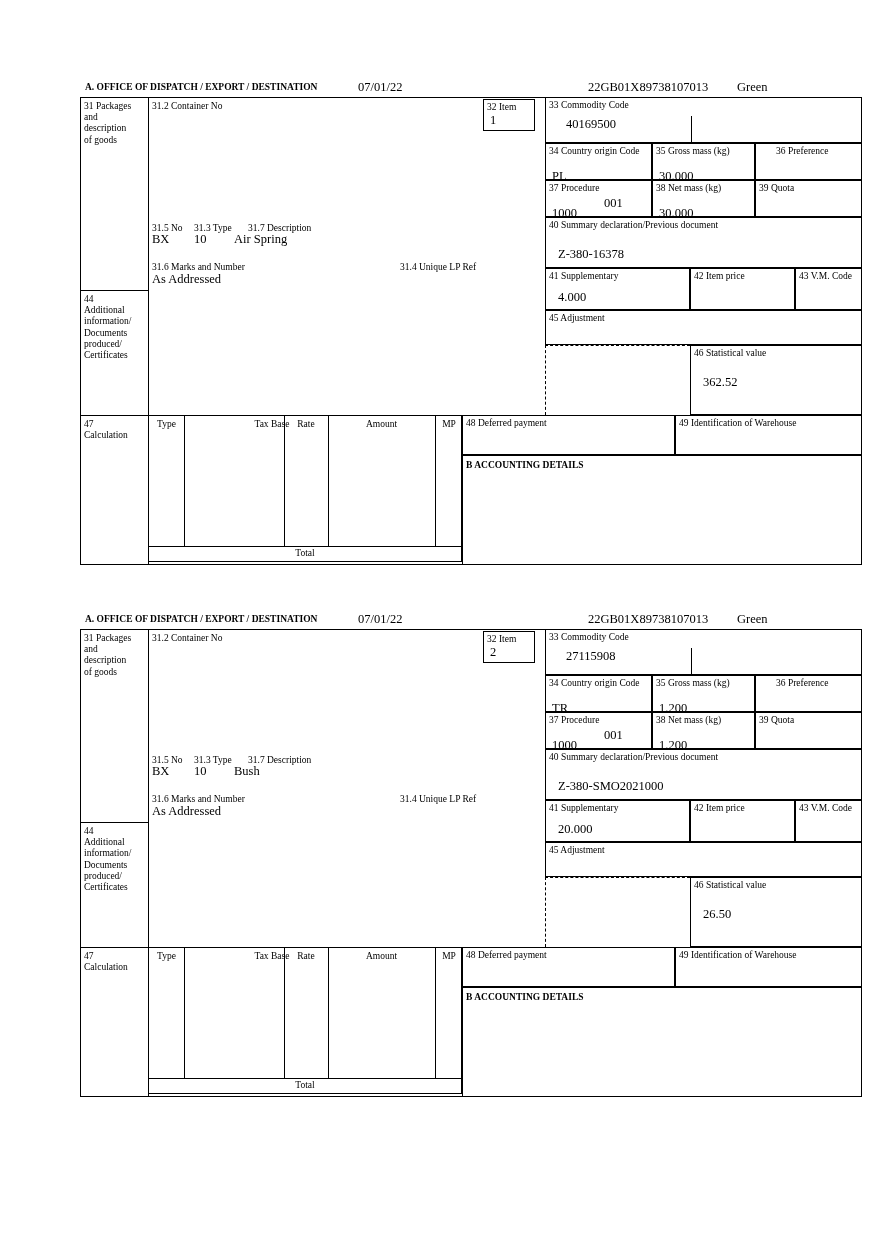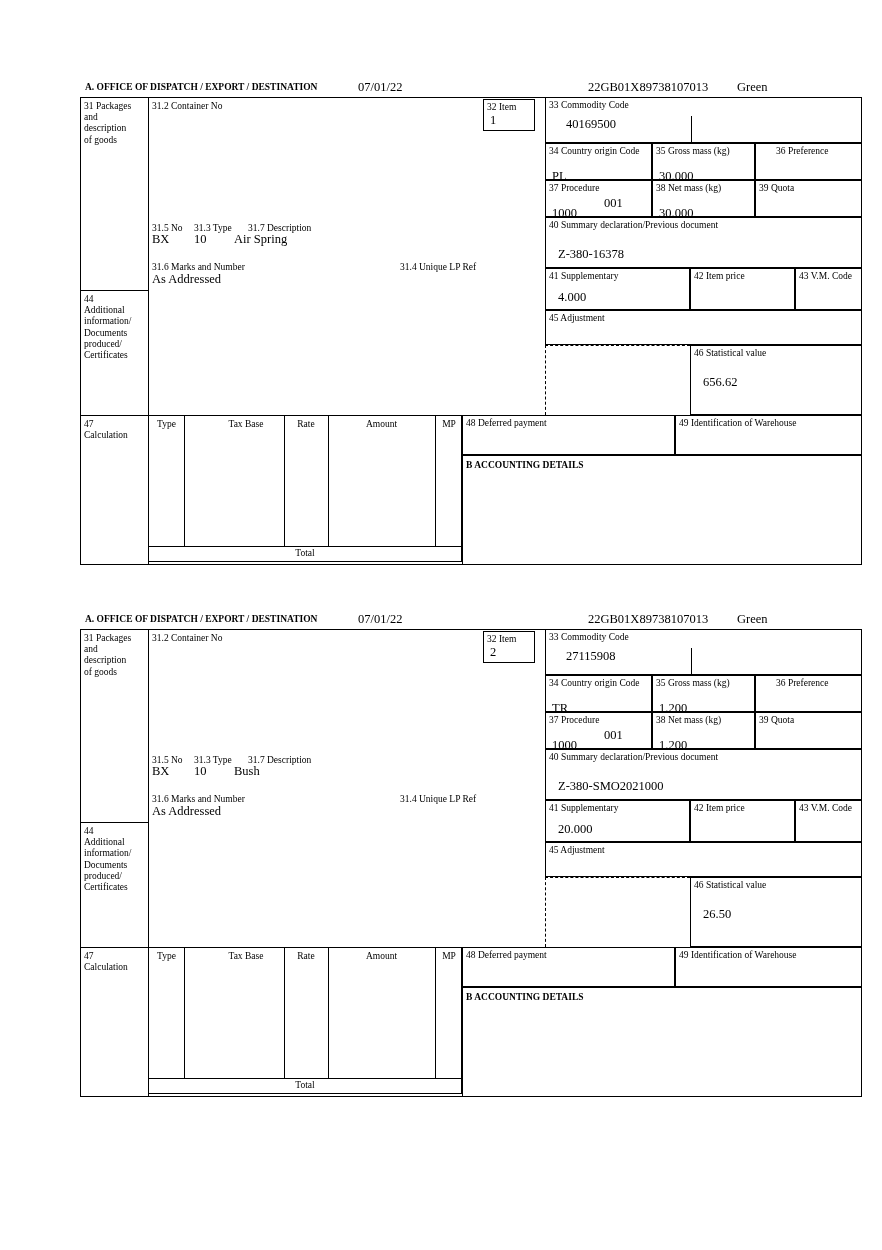--- a/index.html
+++ b/index.html
@@ -74,21 +74,21 @@
   .v41 { left:12px; top:21px; }
   .v46 { left:12px; top:29px; }
 
   
   .tbl { left:68px; top:335px; width:314px; height:147px; }
   .tbl-vline { position:absolute; top:0; height:130px; width:0; border-left:1px solid #000; }
   .tc1 { left:35px; } .tc2 { left:135px; } .tc3 { left:179px; } .tc4 { left:286px; }
   .tbl-total-line { position:absolute; left:0; top:130px; width:100%; border-top:1px solid #000; }
   .th { position:absolute; top:3px; font-size:9.5px; text-align:center; }
   .th-type { left:0; width:35px; }
-  .th-taxbase { left:23px; width:100px;padding-left:48px; }
+  .th-taxbase { left:49px; width:100px;padding-left:48px; }
   .th-rate { left:135px; width:44px; }
   .th-amount { left:179px; width:107px; }
   .th-mp { left:286px; width:28px; }
   .total { position:absolute; left:0; top:132px; width:100%; text-align:center; font-size:9.5px; }
 
   .b48 { left:382px; top:335px; width:213px; height:40px; }
   .b49 { left:595px; top:335px; width:187px; height:40px; }
   .bacct { left:382px; top:375px; width:400px; height:110px; }
   .acct-lbl { padding:4px 0 0 3px; }
 </style>
@@ -186,21 +186,21 @@
       <div class="cell-lbl">43 V.M. Code</div>
     </div>
 
     <div class="box b45">
       <div class="cell-lbl">45 Adjustment</div>
     </div>
 
     <div class="b46d"></div>
     <div class="box b46">
       <div class="cell-lbl">46 Statistical value</div>
-      <div class="cell-val v46">656.62</div>
+      <div class="cell-val v46">362.52</div>
     </div>
 
     <div class="box tbl">
       <div class="tbl-vline tc1"></div>
       <div class="tbl-vline tc2"></div>
       <div class="tbl-vline tc3"></div>
       <div class="tbl-vline tc4"></div>
       <div class="th th-type">Type</div>
       <div class="th th-taxbase">Tax Base</div>
       <div class="th th-rate">Rate</div>

